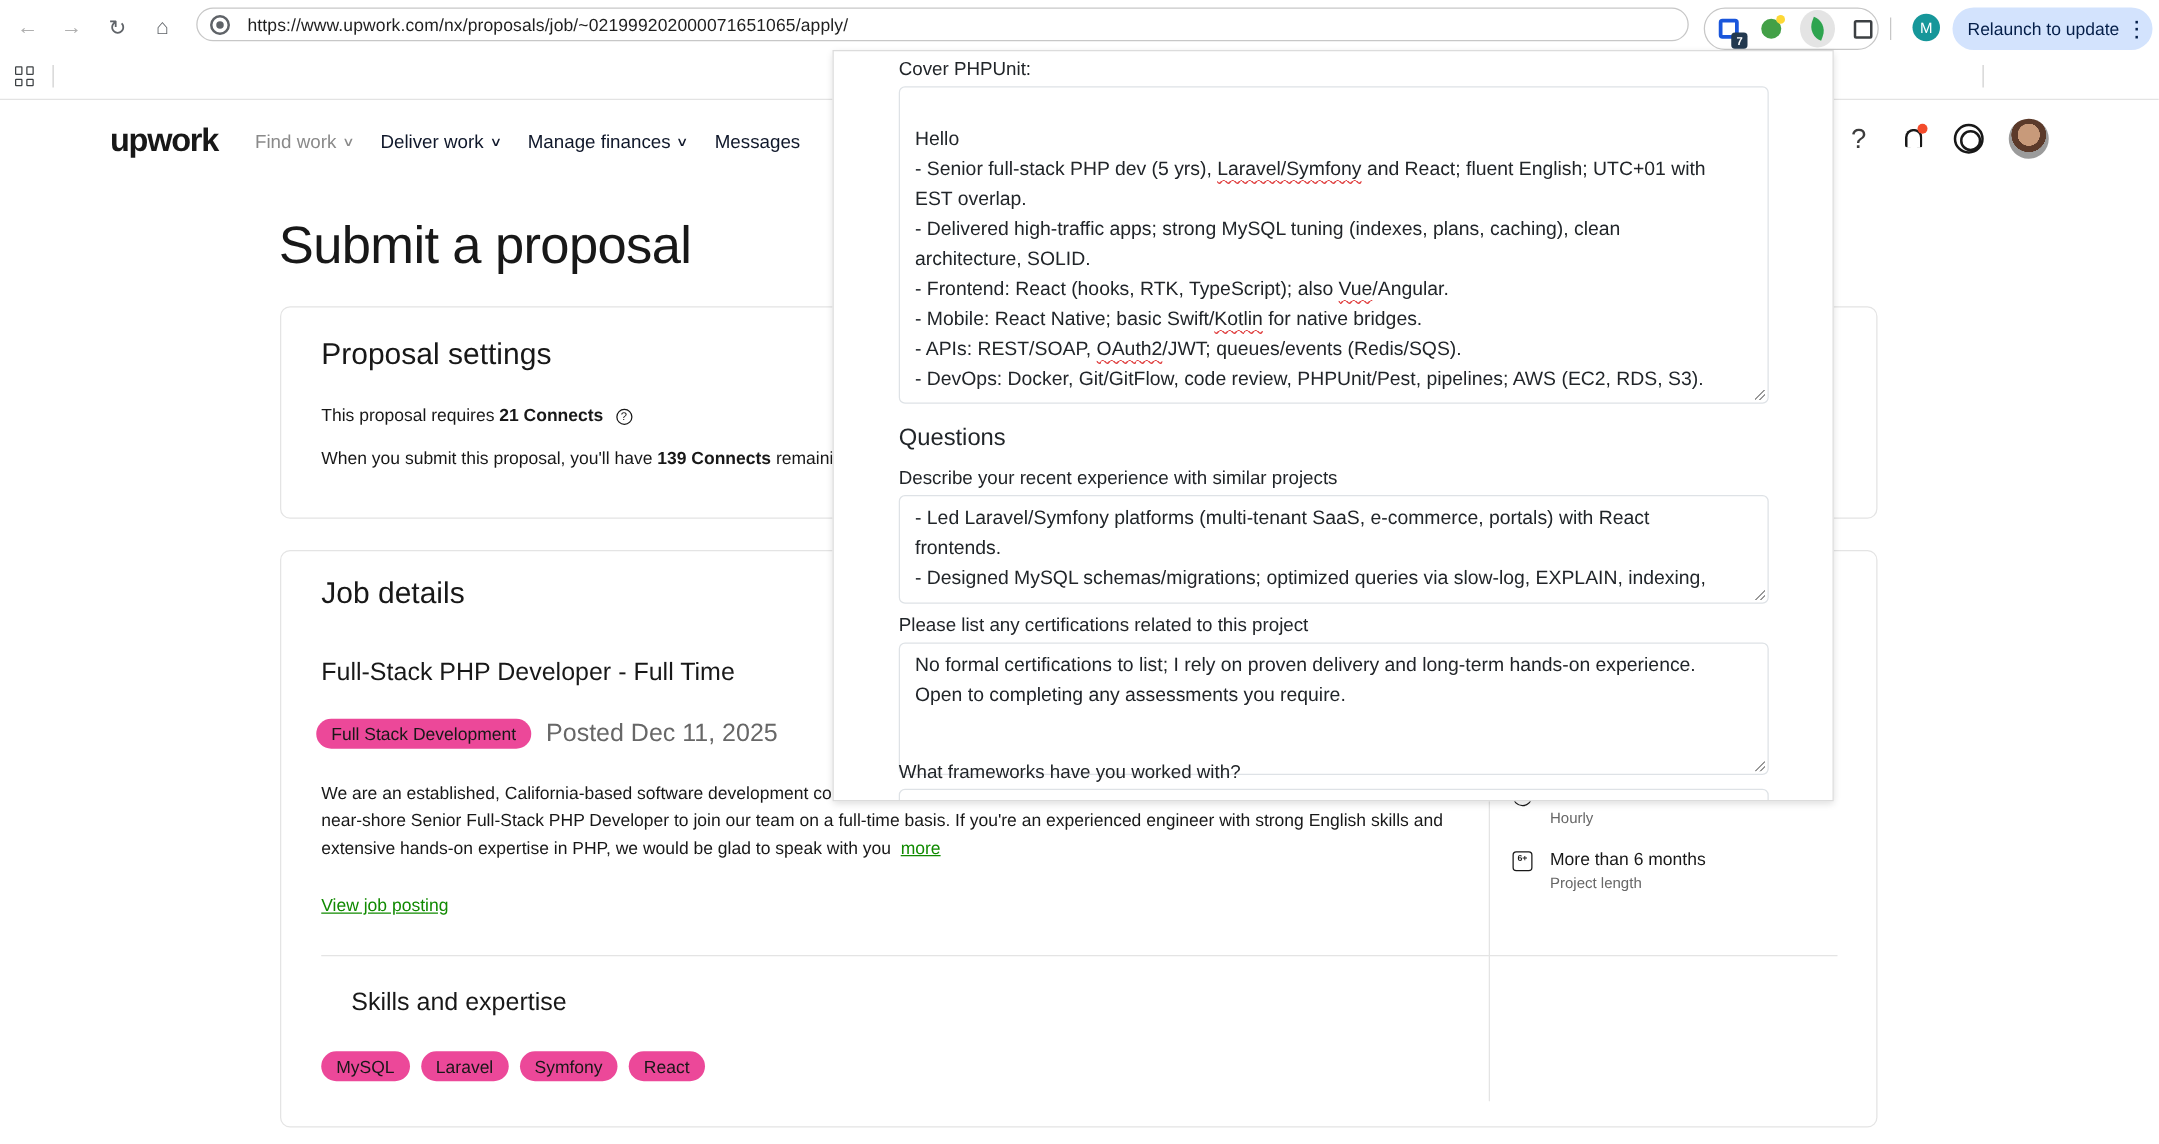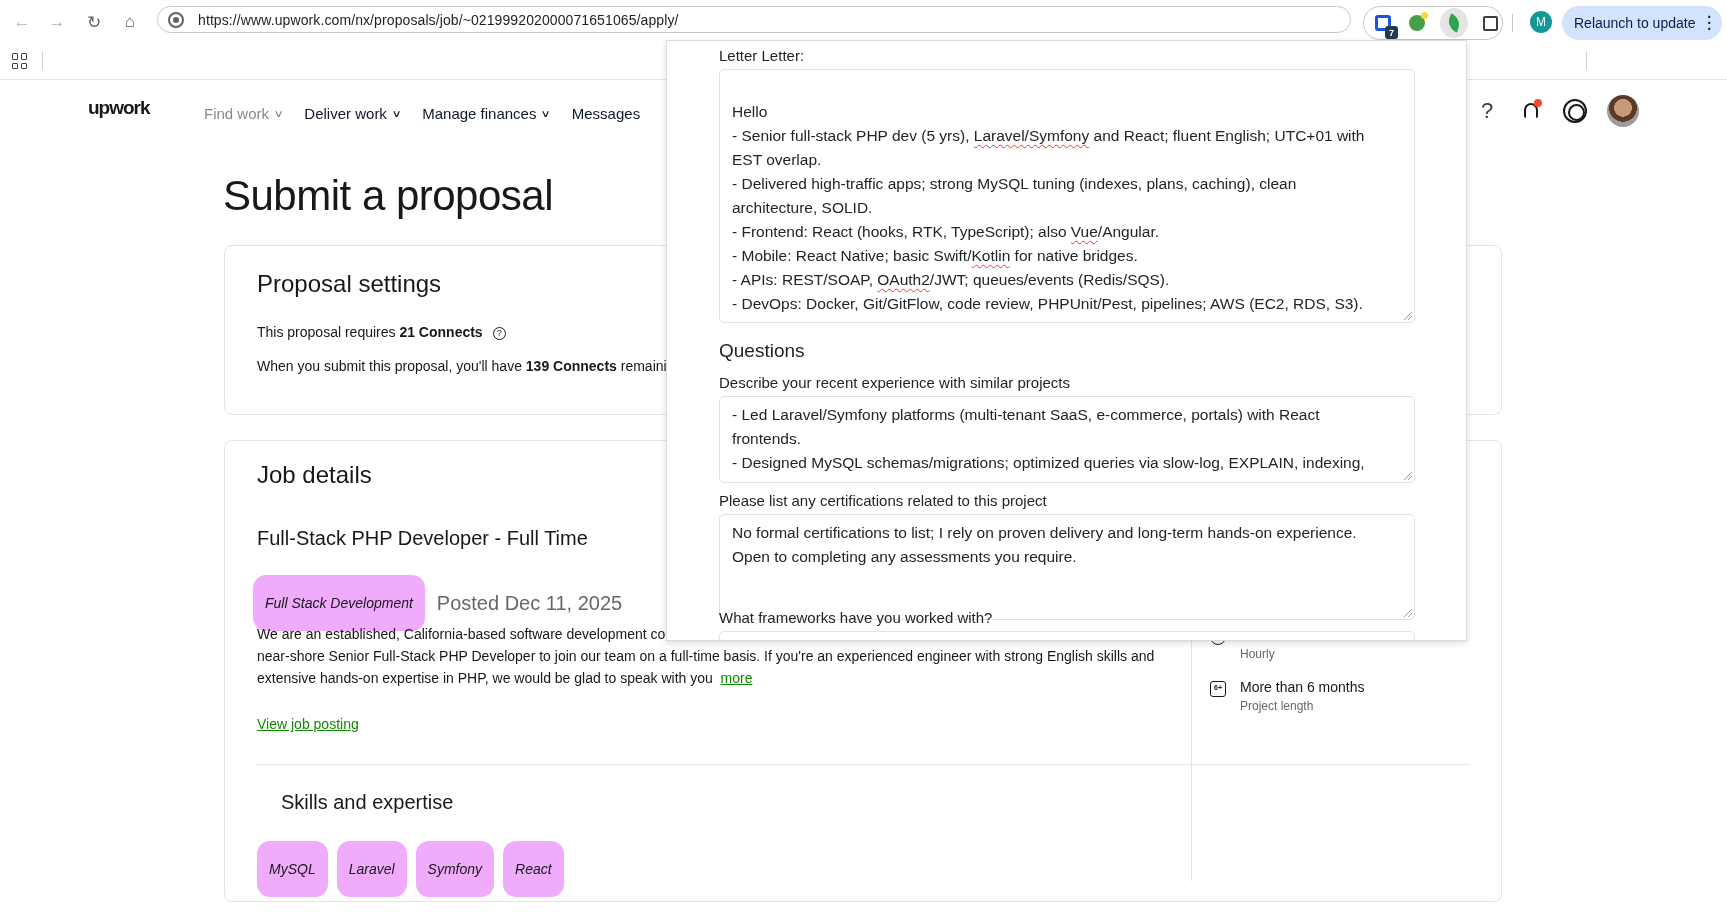--- a/index.html
+++ b/index.html
@@ -29,21 +29,21 @@
   .bookmarks-bar { position: absolute; left: 0; top: 44px; width: 1727px; height: 36px; background: #fff; border-bottom: 1px solid #e3e3e3; }
   .apps-icon { position: absolute; left: 12px; top: 9px; width: 16px; height: 16px; display: grid; grid-template-columns: 6px 6px; gap: 3px; }
   .apps-icon span { border: 1.5px solid #3c4043; border-radius: 1px; }
   .bm-sep { position: absolute; left: 42px; top: 8px; width: 1px; height: 18px; background: #d0d0d0; }
   .bm-sep2 { position: absolute; left: 1586px; top: 8px; width: 1px; height: 18px; background: #d0d0d0; }
   .all-bm { position: absolute; left: 1608px; top: 8px; font-size: 13px; color: #0f172a; display: flex; align-items: center; gap: 8px; margin-top: 32px; }
   .folder { width: 16px; height: 12px; border: 1.5px solid #3c4043; border-radius: 2px; position: relative; }
 
   
   .up-nav { position: absolute; left: 0; top: 81px; width: 1727px; height: 64px; background: #fff; }
-  .logo { position: absolute; left: 88px; top: 16px; font-size: 19px; font-weight: bold; letter-spacing: -1px; color: #181818; }
+  .logo { position: absolute; left: 88px; top: 16px; font-size: 26px; font-weight: bold; letter-spacing: -1px; color: #181818; }
   .nav-items { position: absolute; left: 204px; top: 24px; display: flex; gap: 22px; font-size: 15px; }
   .nav-item { display: flex; align-items: center; gap: 6px; color: #0f172a; }
   .nav-item.muted { color: #8a8a8a; }
   .chev { font-size: 10px; transform: scaleX(1.4); display: inline-block; }
   .nav-right { position: absolute; left: 1475px; top: 14px; display: flex; align-items: center; gap: 20px; }
   .help { font-size: 22px; color: #3c3c3c; width: 24px; text-align: center; }
   .bell { width: 24px; height: 24px; position: relative; }
   .bell .b { position: absolute; left: 5px; top: 4px; width: 14px; height: 15px; border: 2px solid #181818; border-bottom: none; border-radius: 7px 7px 2px 2px; }
   .bell .dot { position: absolute; right: 1px; top: 0; width: 8px; height: 8px; border-radius: 50%; background: #f34b2b; }
   .flower { width: 24px; height: 24px; border: 2.5px solid #181818; border-radius: 50%; position: relative; }
@@ -54,21 +54,21 @@
   .page-title { position: absolute; left: 223px; top: 172px; font-size: 42px; font-weight: normal; letter-spacing: -0.5px; }
   .card { position: absolute; border: 1px solid #e4e4e4; border-radius: 8px; background: #fff; }
   .card-settings { left: 224px; top: 245px; width: 1278px; height: 170px; }
   .card-job { left: 224px; top: 440px; width: 1278px; height: 462px; }
   .card h2 { font-size: 24px; font-weight: normal; position: absolute; left: 32px; }
   .settings-line { position: absolute; left: 32px; font-size: 14px; color: #181818; }
   .settings-line b { font-weight: bold; }
   .qicon { display: inline-block; width: 13px; height: 13px; border: 1.3px solid #181818; border-radius: 50%; font-size: 9px; text-align: center; line-height: 11px; margin-left: 10px; vertical-align: 1px; }
 
   .job-title { position: absolute; left: 32px; top: 86px; font-size: 20px; }
-  .chip { display: inline-block; background: #f0abfc; border-radius: 13px; padding: 20px 12px; font-size: 14px; color: #181818; font-style: italic; }
+  .chip { display: inline-block; background: #ec4899; border-radius: 13px; padding: 4px 12px; font-size: 14px; color: #181818; }
   .job-chip-row { position: absolute; left: 28px; top: 134px; display: flex; align-items: center; gap: 12px; }
   .posted { font-size: 20px; color: #676767; }
   .job-desc { position: absolute; left: 32px; top: 182px; width: 900px; font-size: 14px; line-height: 22px; color: #181818; }
   .green-link { color: #108a00; text-decoration: underline; }
   .view-job { position: absolute; left: 32px; top: 275px; font-size: 14px; }
   .v-divider { position: absolute; left: 966px; top: 150px; width: 1px; height: 290px; background: #e4e4e4; }
   .h-divider { position: absolute; left: 32px; top: 323px; width: 1213px; height: 1px; background: #e4e4e4; }
   .skills-title { position: absolute; left: 32px; top: 350px; font-size: 20px; margin-left: 24px; }
   .skills-row { position: absolute; left: 32px; top: 400px; display: flex; gap: 9px; }
   .side-item { position: absolute; left: 985px; display: flex; gap: 14px; }
@@ -217,21 +217,21 @@
   <div class="skills-title">Skills and expertise</div>
   <div class="skills-row">
     <span class="chip">MySQL</span>
     <span class="chip">Laravel</span>
     <span class="chip">Symfony</span>
     <span class="chip">React</span>
   </div>
 </div>
 
 <div class="panel">
-  <div class="lbl" style="top:6px">Letter Letter:</div>
+  <div class="lbl" style="top:6px">Cover PHPUnit:</div>
   <div class="ta" style="top:28px;height:254px">
 <div>Hello</div><div>- Senior full-stack PHP dev (5 yrs), <span class="spell">Laravel/Symfony</span> and React; fluent English; UTC+01 with</div><div>EST overlap.</div><div>- Delivered high-traffic apps; strong MySQL tuning (indexes, plans, caching), clean</div><div>architecture, SOLID.</div><div>- Frontend: React (hooks, RTK, TypeScript); also <span class="spell">Vue</span>/Angular.</div><div>- Mobile: React Native; basic Swift/<span class="spell">Kotlin</span> for native bridges.</div><div>- APIs: REST/SOAP, <span class="spell">OAuth2</span>/JWT; queues/events (Redis/SQS).</div><div>- DevOps: Docker, Git/GitFlow, code review, PHPUnit/Pest, pipelines; AWS (EC2, RDS, S3).</div><span class="grip"></span></div>
 
   <div class="sect" style="top:299px">Questions</div>
 
   <div class="lbl" style="top:333px">Describe your recent experience with similar projects</div>
   <div class="ta" style="top:355px;height:87px"><div>- Led Laravel/Symfony platforms (multi-tenant SaaS, e-commerce, portals) with React</div><div>frontends.</div><div>- Designed MySQL schemas/migrations; optimized queries via slow-log, EXPLAIN, indexing,</div><span class="grip"></span></div>
 
   <div class="lbl" style="top:451px">Please list any certifications related to this project</div>
   <div class="ta" style="top:473px;height:106px"><div>No formal certifications to list; I rely on proven delivery and long-term hands-on experience.</div><div>Open to completing any assessments you require.</div><span class="grip"></span></div>

